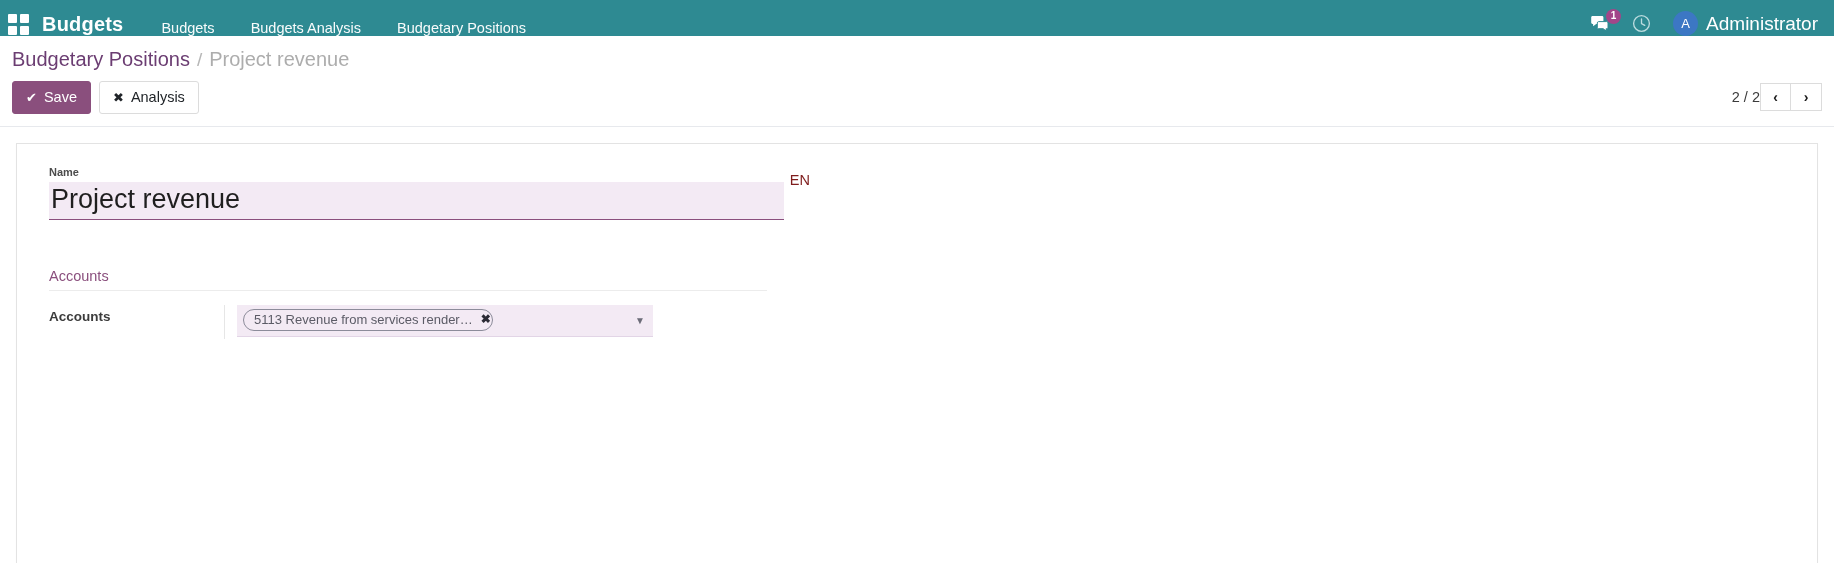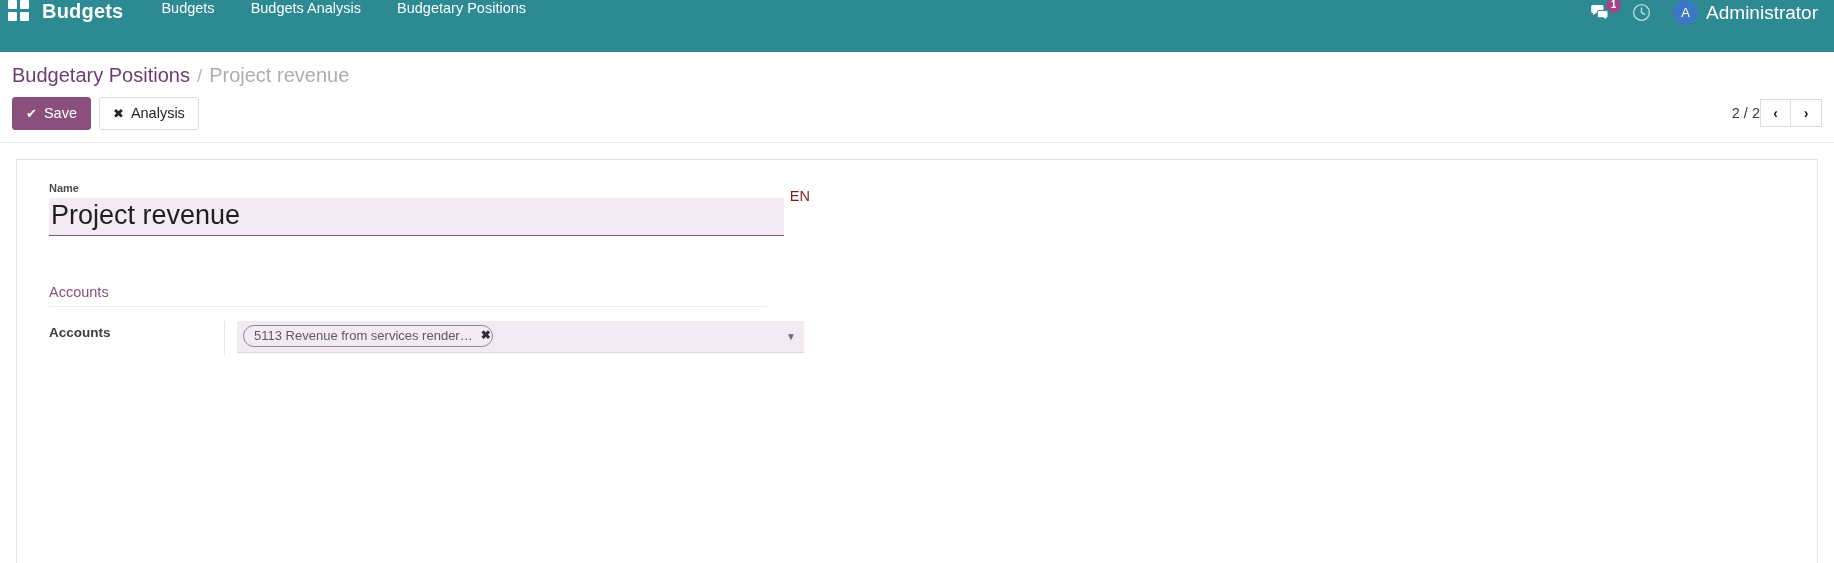--- a/index.html
+++ b/index.html
@@ -7,24 +7,24 @@
     width: 1834px;
     height: 563px;
     overflow: hidden;
     background: #ffffff;
     font-family: "Liberation Sans", sans-serif;
     color: #212529;
   }
 
   
   .navbar {
-    height: 52px;
+    height: 36px;
     background: #2e8a92;
     display: flex;
-    align-items: flex-start;
+    align-items: flex-end;
     padding: 0 16px 0 8px;
     color: #ffffff;
     position: relative;
   }
   .apps-grid {
     width: 22px; height: 22px;
     display: grid;
     grid-template-columns: 9px 9px;
     grid-template-rows: 9px 9px;
     gap: 3px;
@@ -218,21 +218,21 @@
     color: #3c3c3c;
     padding-top: 4px;
   }
   .field-value {
     border-left: 1px solid #e6e6e6;
     padding-left: 12px;
     min-height: 34px;
   }
 
   .many2many {
-    width: 567px;
+    width: 416px;
     background: #f3eaf4;
     border-bottom: 1px solid #e2d5e6;
     display: flex;
     align-items: center;
     padding: 4px 6px 5px 6px;
     position: relative;
     cursor: text;
   }
   .tag {
     display: inline-flex;

